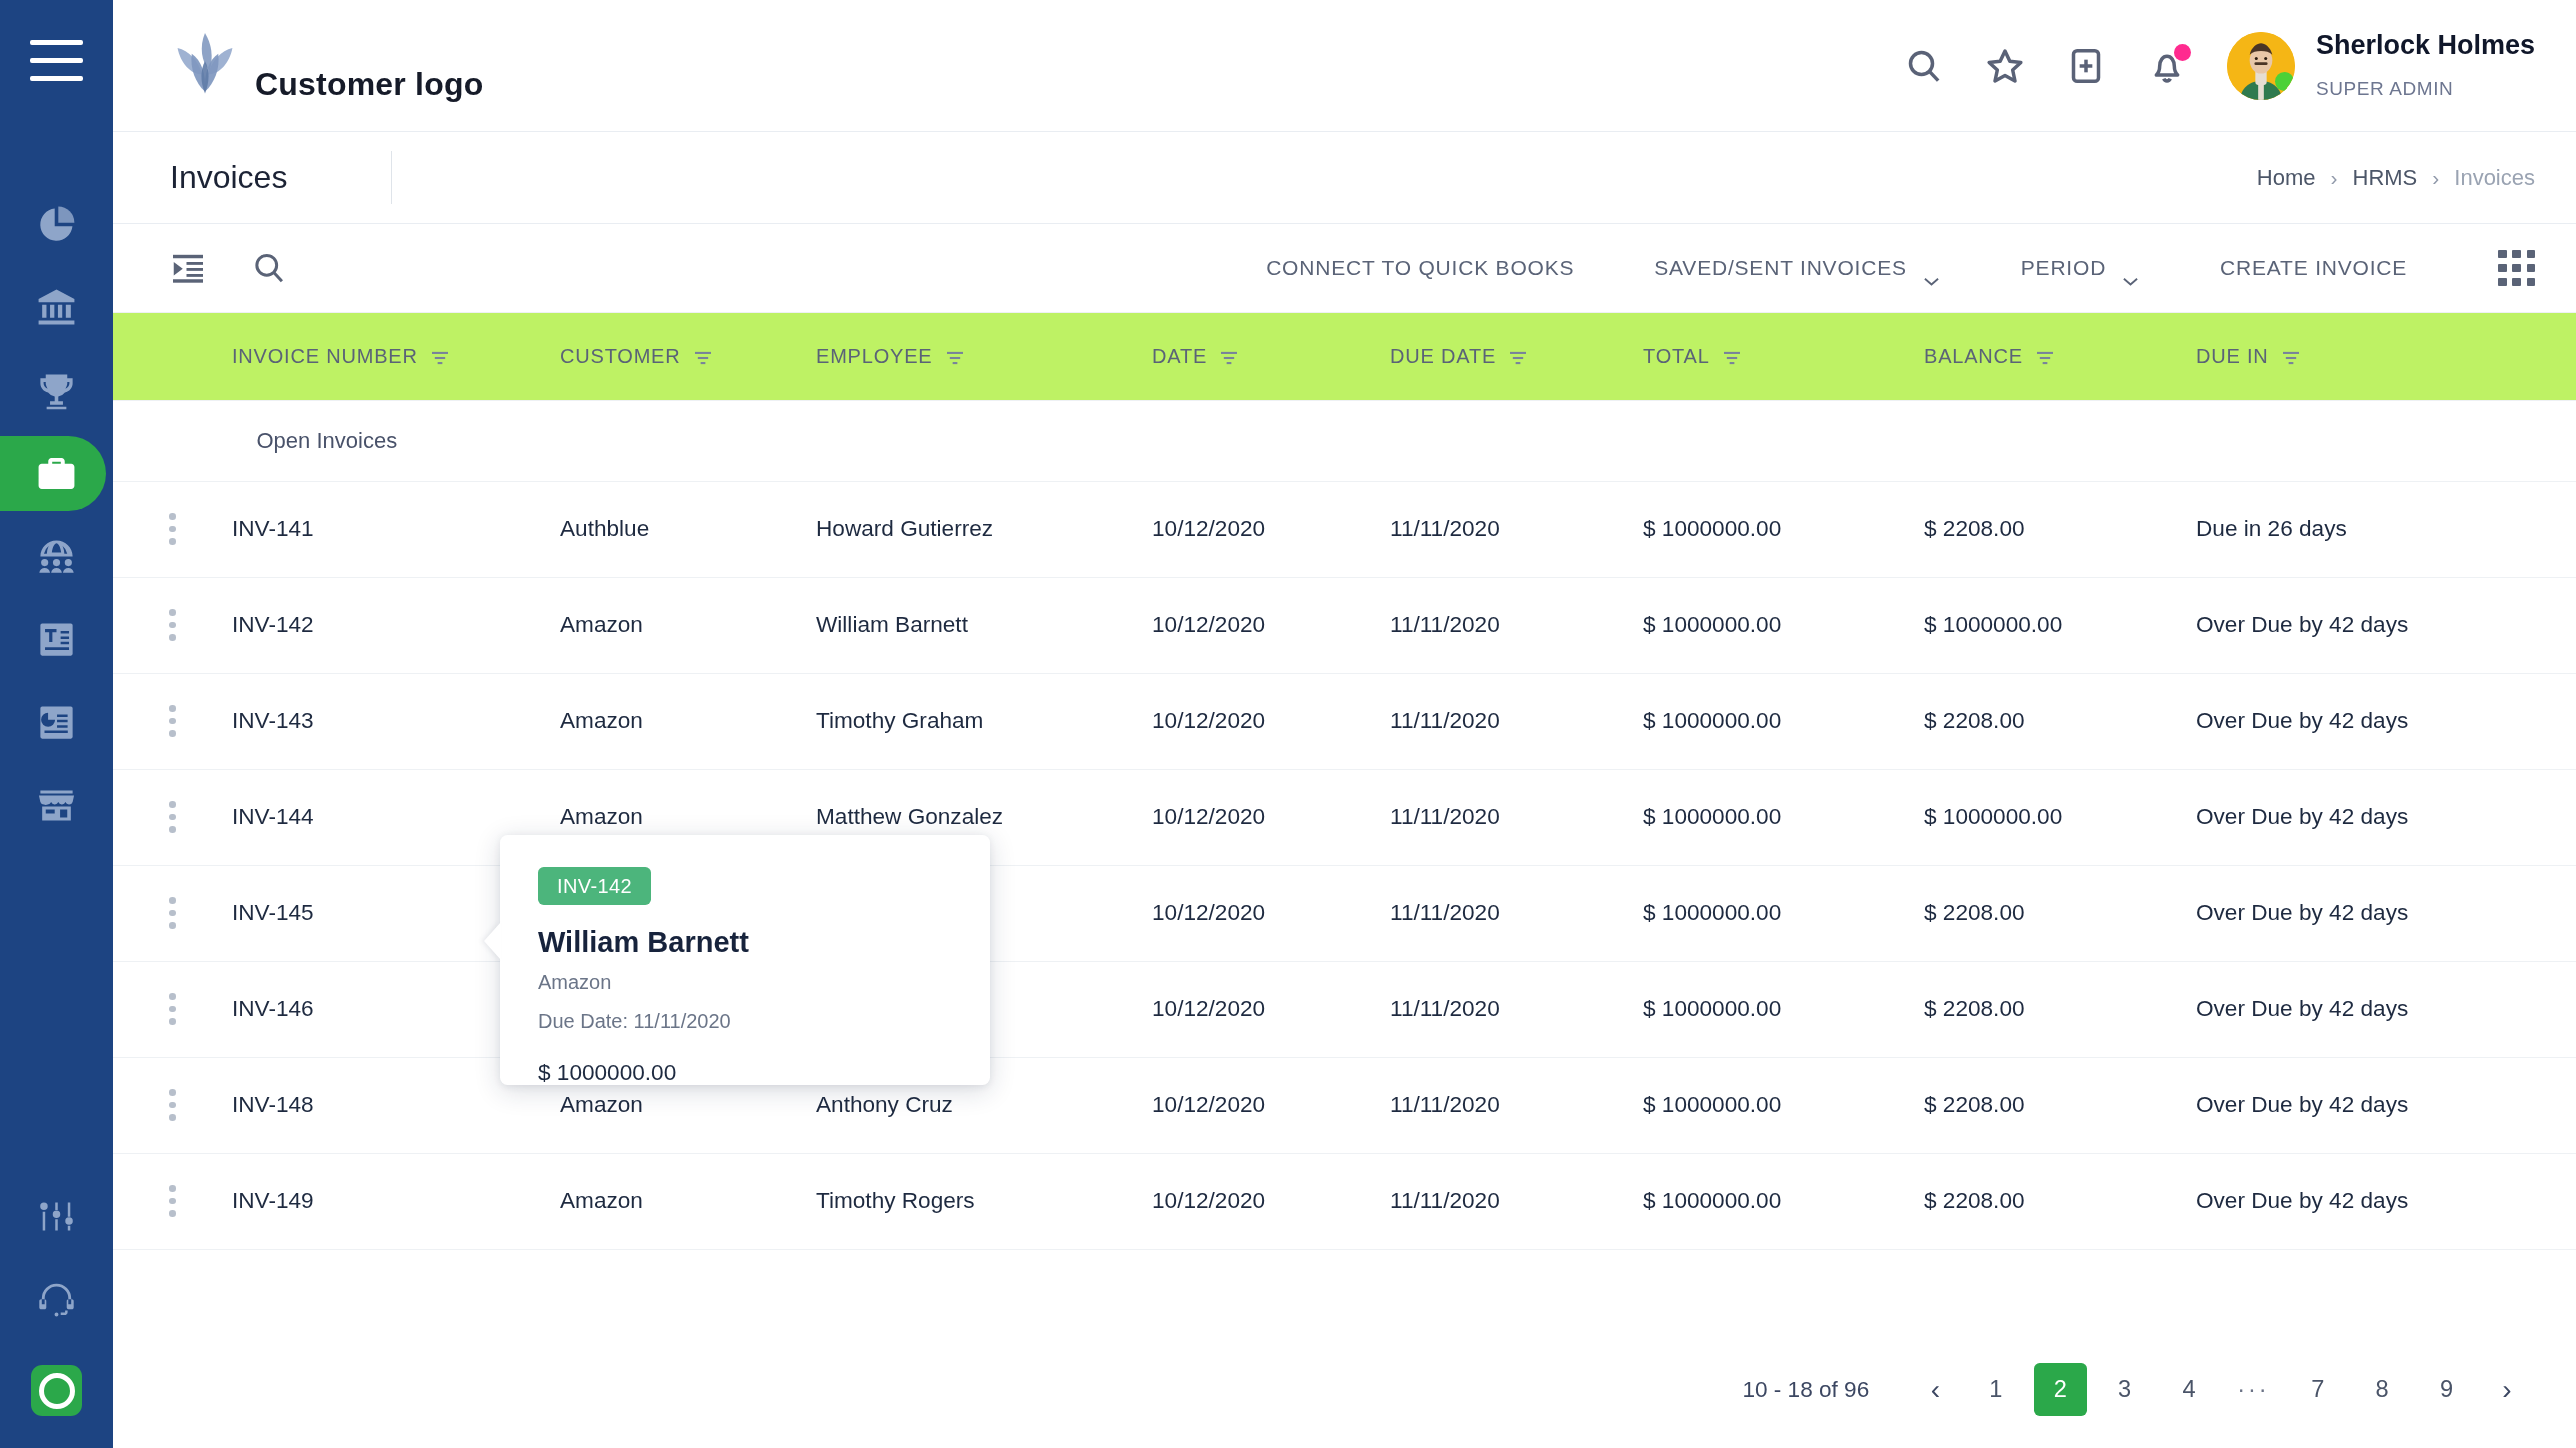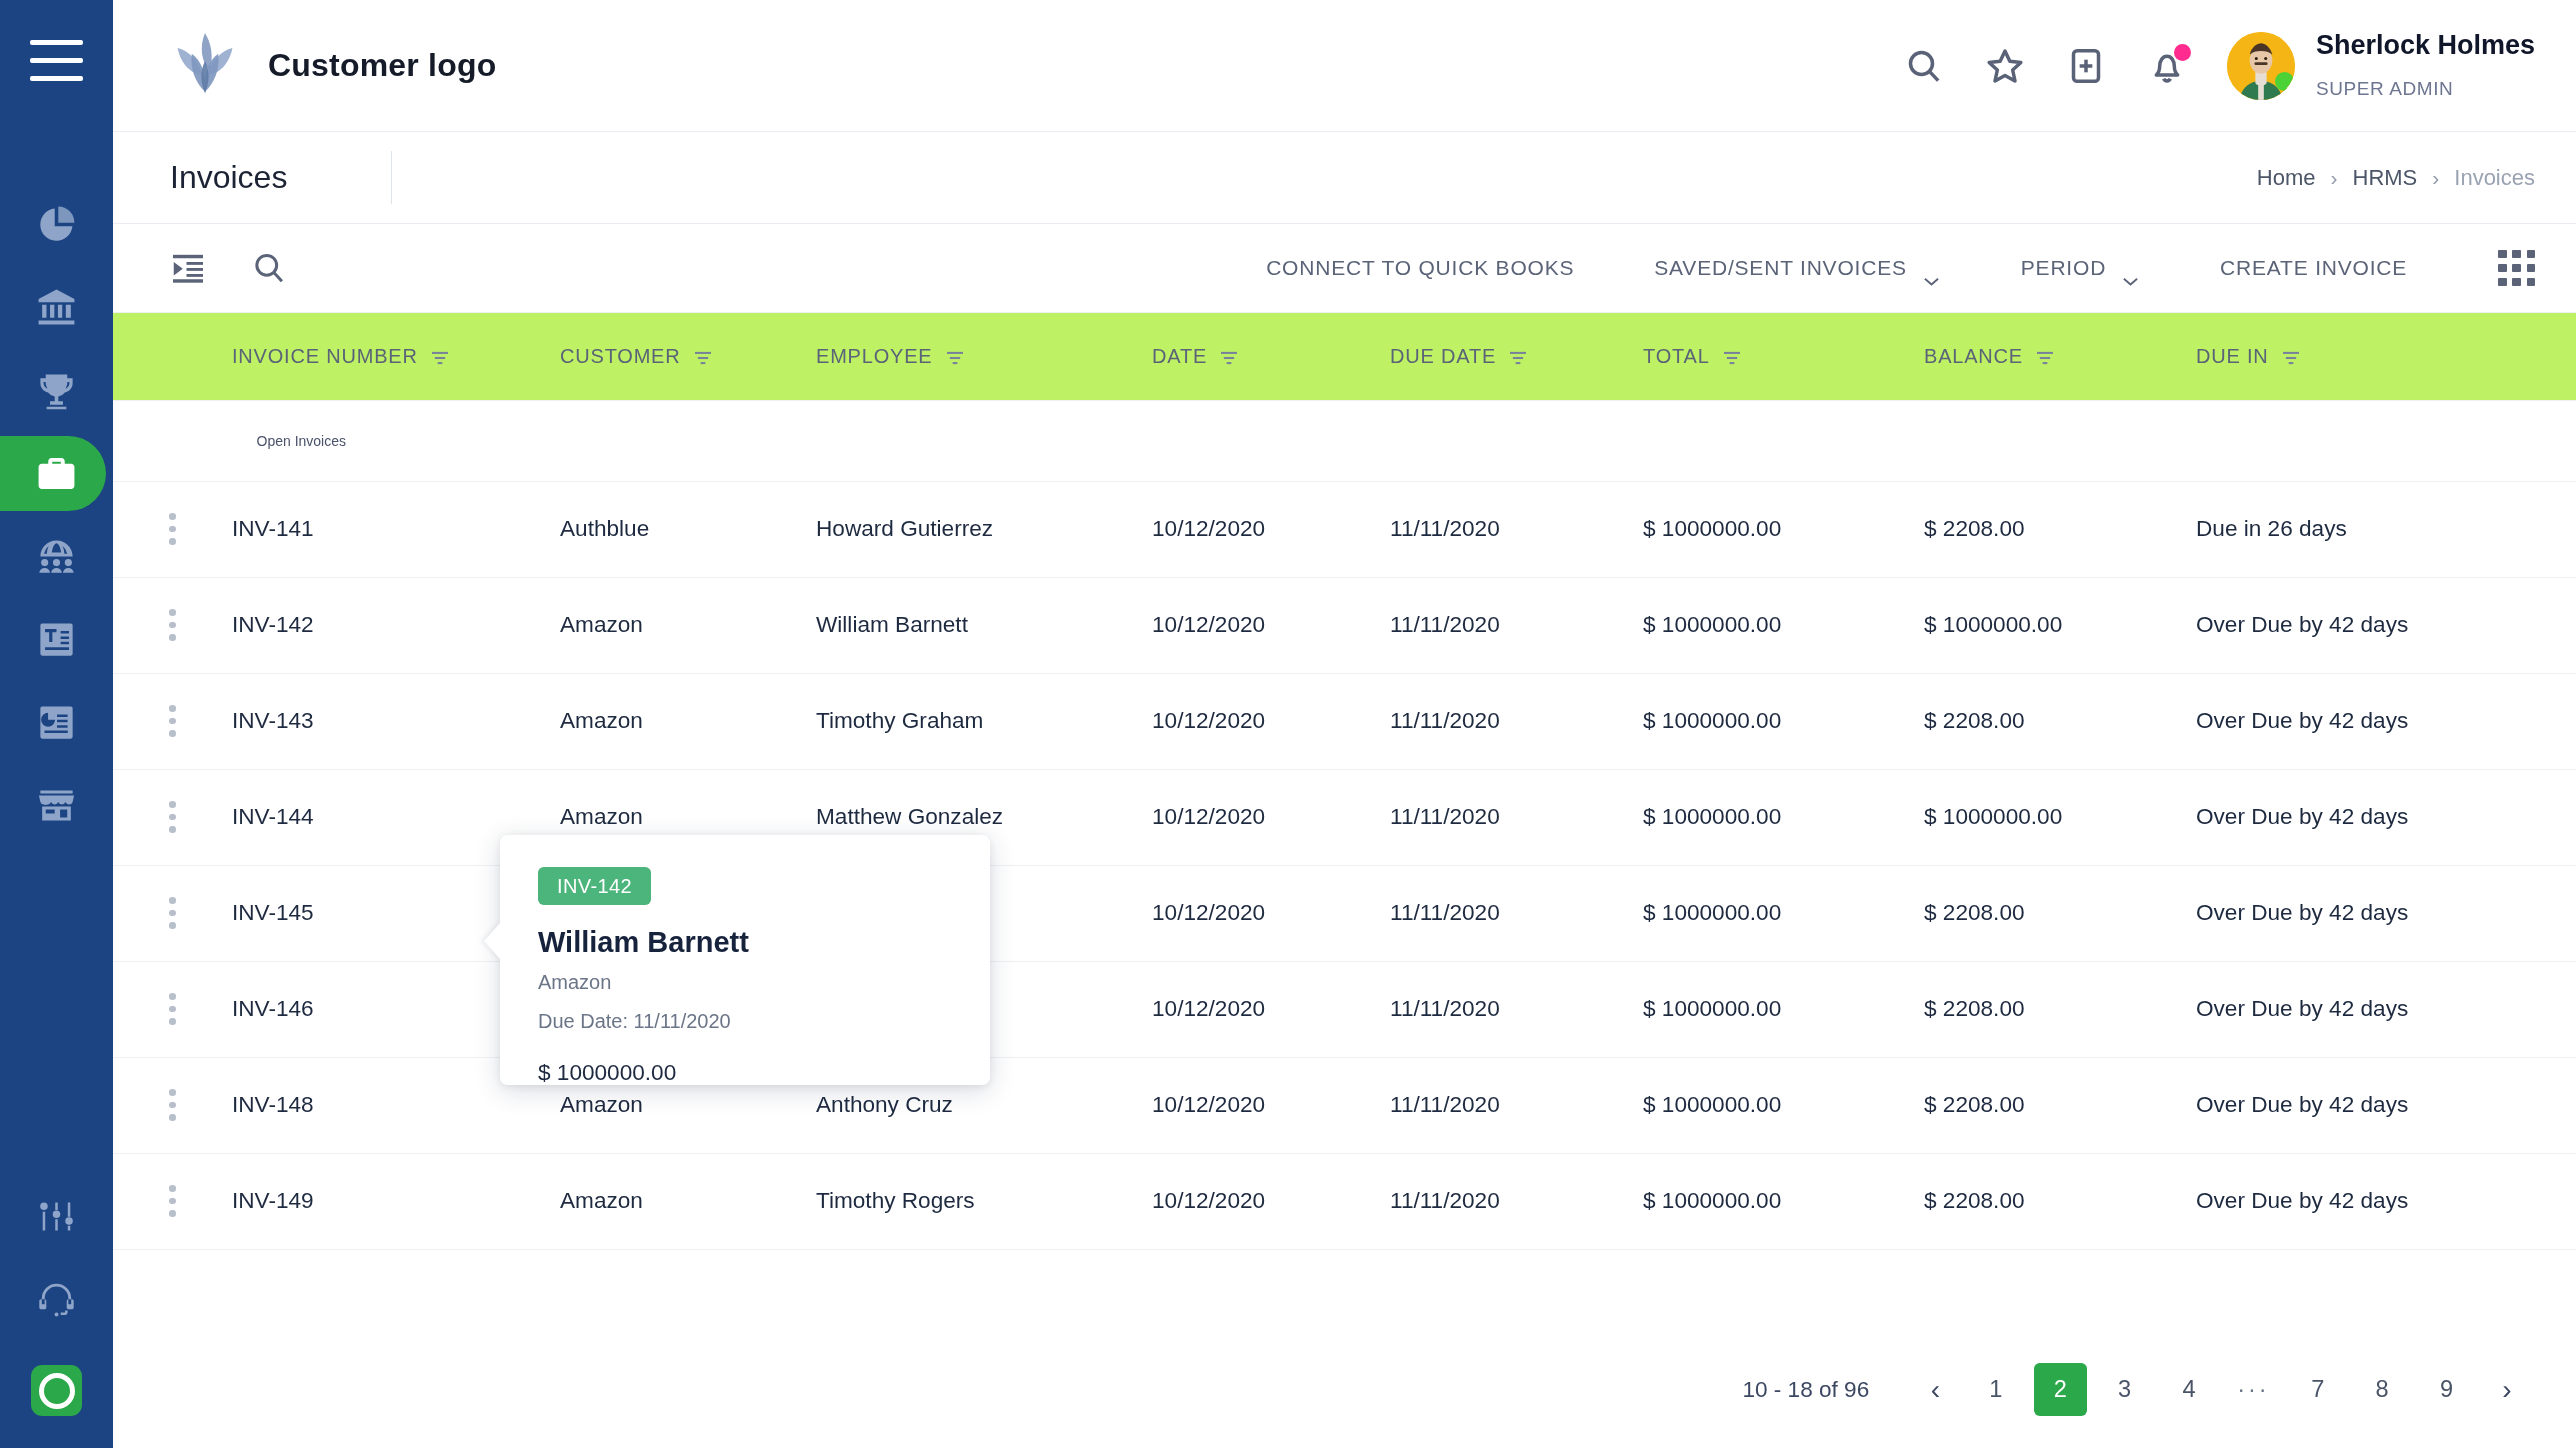--- a/index.html
+++ b/index.html
@@ -62,21 +62,21 @@
   .main { flex: 1 1 auto; height: 100%; display: flex; flex-direction: column; min-width: 0; background: #fff; }
 
   
   .topbar {
     height: 132px; flex: 0 0 132px;
     display: flex; align-items: center;
     padding: 0 41px 0 57px;
     border-bottom: 0.9px solid #e9edf2;
     background: #fff;
   }
-  .logo-wrap { display: flex; align-items: center; gap: 28px; }
+  .logo-wrap { display: flex; align-items: flex-end; gap: 15px; }
   .logo-mark { width: 70px; height: 74px; }
   .logo-text { font-size: 32px; font-weight: bold; color: #161b29; letter-spacing: 0.2px; }
   .topbar-spacer { flex: 1 1 auto; }
   .top-icons { display: flex; align-items: center; gap: 41px; }
   .ticon { width: 40px; height: 40px; position: relative; cursor: pointer; }
   .ticon svg { width: 100%; height: 100%; fill: none; stroke: #5a6277; stroke-width: 2.1; }
   .badge-dot {
     position: absolute; top: -1.9px; right: -3.8px;
     width: 17px; height: 17px; border-radius: 50%; background: #ff2b8f;
   }
@@ -156,21 +156,21 @@
   .col-inv   { width: 328px; }
   .col-cust  { width: 256px; }
   .col-emp   { width: 336px; }
   .col-date  { width: 238px; }
   .col-due   { width: 253px; }
   .col-total { width: 281px; }
   .col-bal   { width: 272px; }
   .col-duein { width: auto; }
 
   .group-row td { padding: 0; height: 81px; border-bottom: 0.9px solid #eef1f4; }
-  .group-label { font-size: 14px; color: #49526a; padding-left: 24.5px; }
+  .group-label { font-size: 22px; color: #49526a; padding-left: 24.5px; }
 
   .tbl tbody tr.data-row { height: 96px; }
   .tbl tbody tr.data-row td {
     border-bottom: 0.9px solid #eef1f4;
     font-size: 22.6px; color: #1e2a40; padding: 0;
     vertical-align: middle;
   }
   .kebab { display: flex; flex-direction: column; gap: 5.7px; align-items: center; cursor: pointer; width: 100%; }
   .kebab i { width: 6.6px; height: 6.6px; border-radius: 50%; background: #b7bfcb; display: block; }
 

